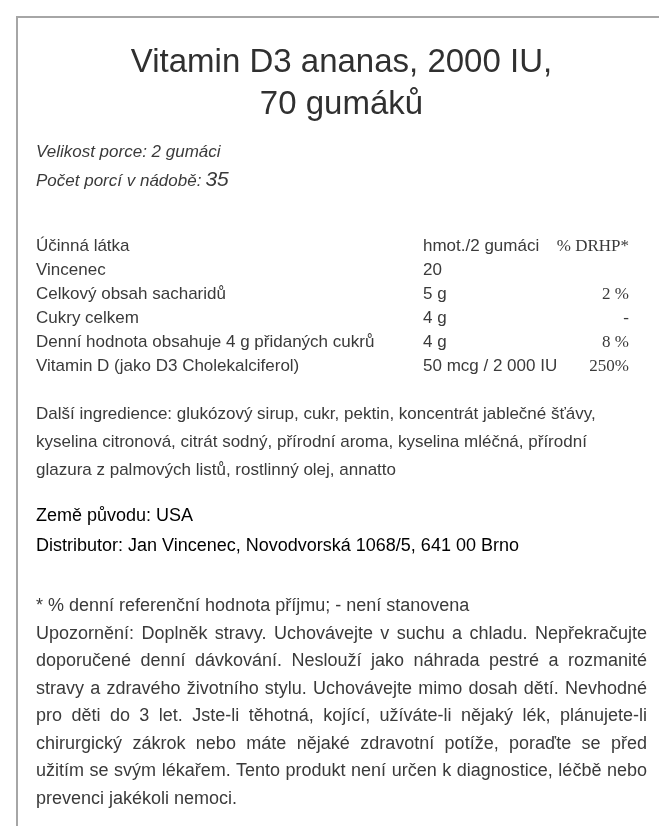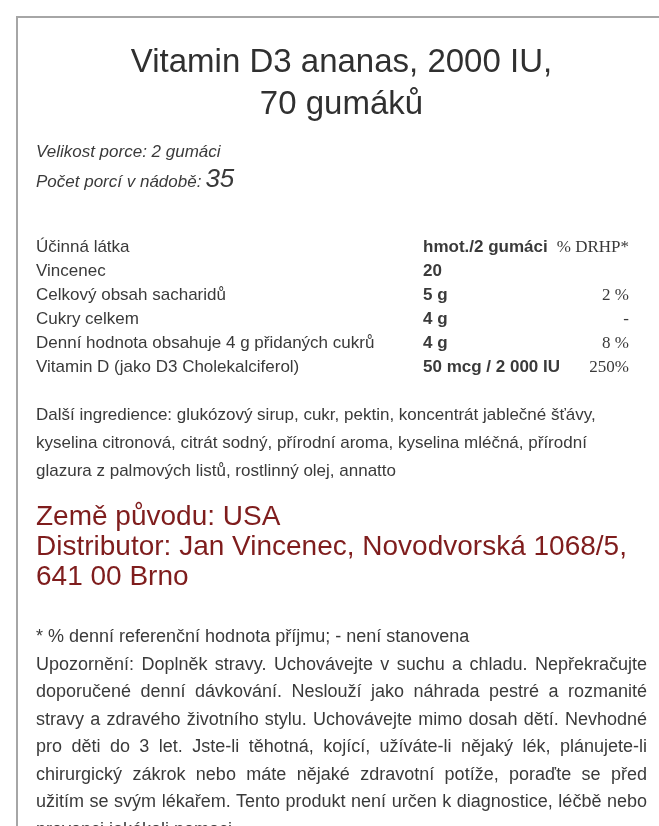--- a/index.html
+++ b/index.html
@@ -31,49 +31,49 @@
     color: #303030;
     margin: 4px 0 0 0;
   }
   .serving {
     margin-top: 14px;
     font-size: 17px;
     line-height: 27px;
     font-style: italic;
   }
   .serving-count-value {
-    font-size: 26px;
+    font-size: 21px;
     margin-left: 4px;
   }
   .ntable {
     margin-top: 40px;
     font-size: 17px;
   }
   .trow {
     display: grid;
     grid-template-columns: 387px 1fr auto;
     line-height: 24px;
   }
   .trow .c3 {
     text-align: right;
     padding-right: 18px;
     white-space: nowrap;
     font-family: Liberation Serif, serif;
   }
-  .trow .c2 { white-space: nowrap; font-weight: bold; }
+  .trow .c2 { white-space: nowrap; }
   .ingredients {
     margin-top: 22px;
     font-size: 17px;
     line-height: 28px;
   }
   .origin {
     margin-top: 16px;
-    font-size: 28px;
+    font-size: 18px;
     line-height: 30px;
-    color: #7f1d1d;
+    color: #000000;
   }
   .disclaimer {
     margin-top: 32px;
     font-size: 18px;
     line-height: 27.5px;
   }
   .disclaimer .warning {
     text-align: justify;
     text-justify: inter-word;
   }

